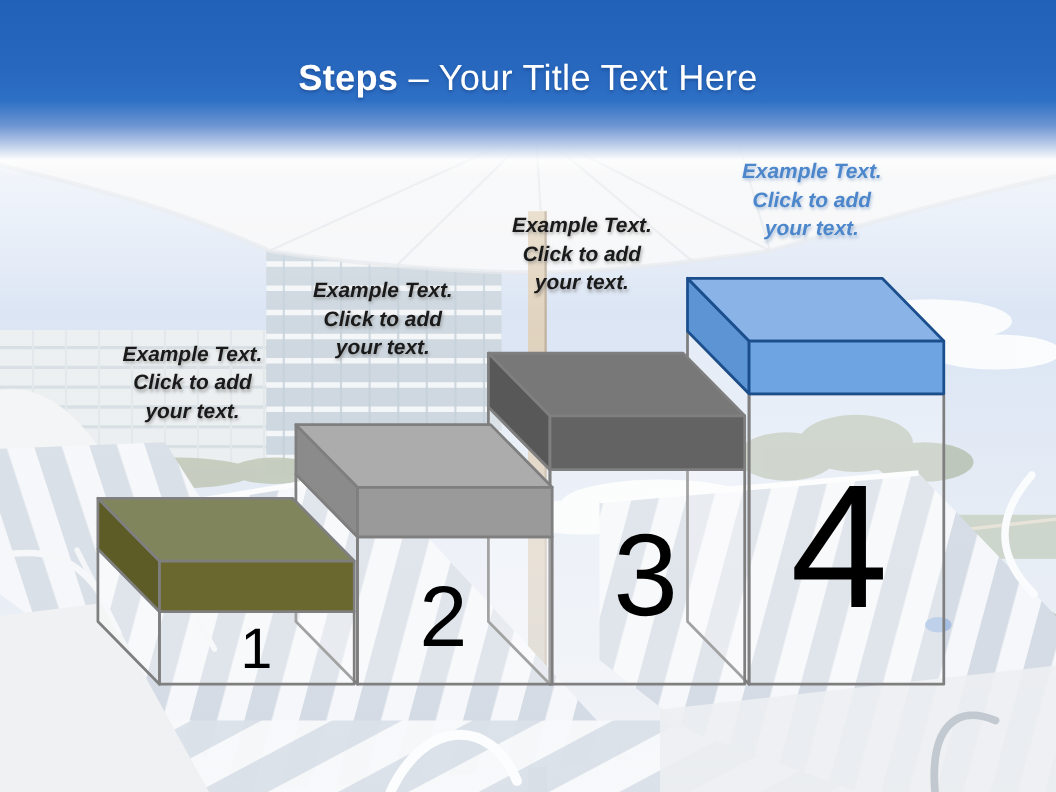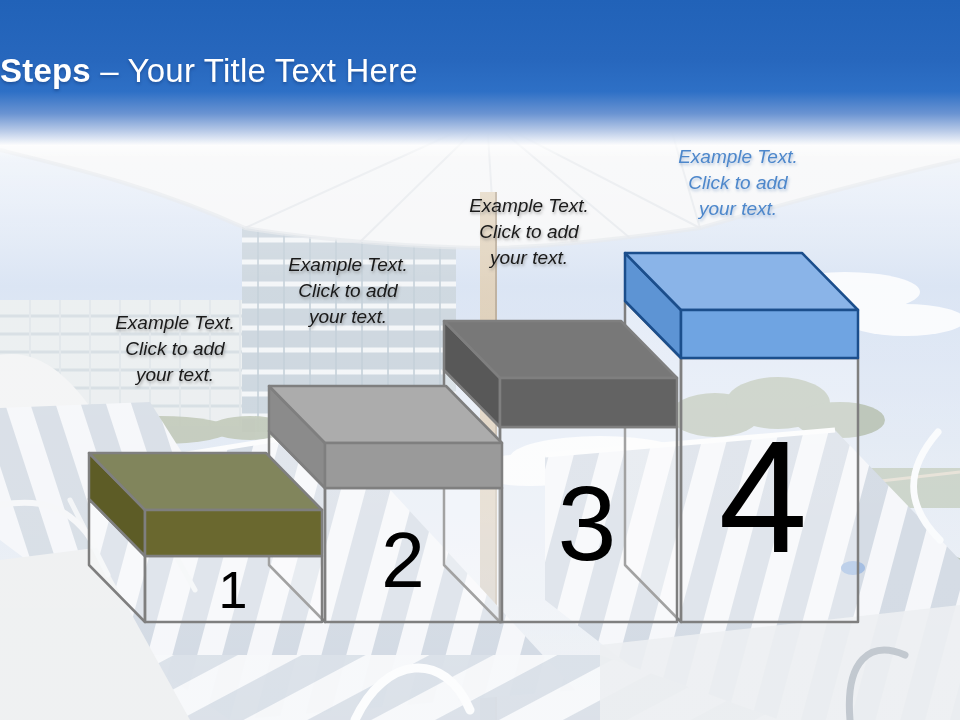--- a/index.html
+++ b/index.html
@@ -3,30 +3,30 @@
 <meta charset="utf-8">
 <style>
   html,body{margin:0;padding:0;}
   .slide{position:relative;width:960px;height:720px;overflow:hidden;background:#fff;
          font-family:"Liberation Sans",sans-serif;}
   .slide svg{position:absolute;left:0;top:0;}
   
   .header{position:absolute;left:0;top:0;width:960px;height:158px;z-index:3;
     background:linear-gradient(180deg,#2162b8 0%,#2767bd 38%,#2e70c6 58%,
                #6b94d2 72%,#b9cbe8 83%,rgba(255,255,255,.55) 92%,rgba(255,255,255,0) 100%);}
-  .title{position:absolute;left:0;top:52px;width:100%;margin:0;
+  .title{position:absolute;left:0;top:52px;width:100%;text-align:center;margin:0;
     font-size:33px;font-weight:400;color:#fff;letter-spacing:.2px;
     text-shadow:0 2px 3px rgba(15,45,100,.4);}
   .title .t-bold{font-weight:700;}
   
   .bg{z-index:1;} .boxes{z-index:4;}
   
   .step-label{position:absolute;z-index:5;width:200px;margin-left:-100px;text-align:center;
     font-style:italic;font-size:19px;line-height:26px;color:#1a1a1a;white-space:pre-line;
-    text-shadow:1px 2px 3px rgba(110,110,110,.55);}
+    text-shadow:1px 2px 3px rgba(110,110,110,.55);font-weight:bold;}
   .step-label.blue{color:#4d87cb;text-shadow:1px 2px 3px rgba(90,130,185,.45);}
   
   .step-number{position:absolute;z-index:5;transform:translate(-50%,-50%);
     color:#000;line-height:1;font-weight:400;}
 </style>
 </head>
 <body>
 
 <div class="slide">
 

